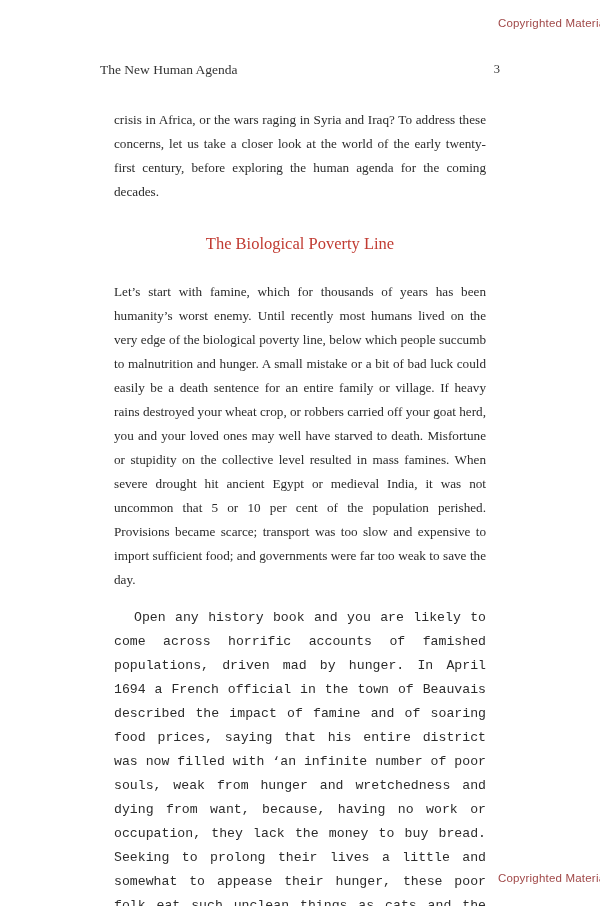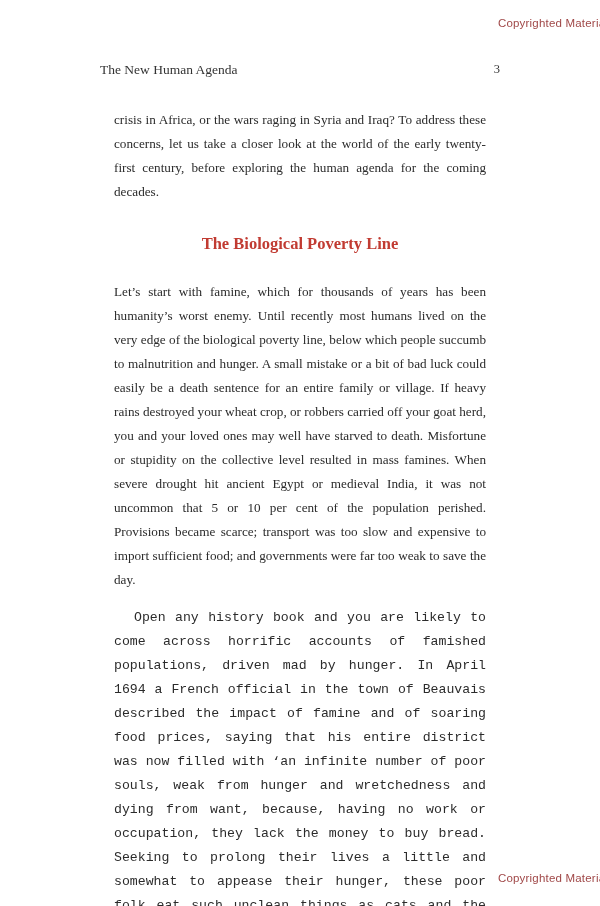--- a/index.html
+++ b/index.html
@@ -56,21 +56,21 @@
   .content p {
     margin: 14px;
     hyphens: auto;
   }
   .content p.indent {
     text-indent: 20px;
     font-family: Liberation Mono, monospace;
   }
   h2.section-heading {
     font-family: "Liberation Serif", serif;
-    font-weight: bold;
+    font-weight: normal;
     font-size: 16.5px;
     line-height: 20px;
     text-align: center;
     color: var(--heading_red, #c13b32);
     margin: 30px 0 26px 0;
   }
 </style>
 </head>
 <body>
 

